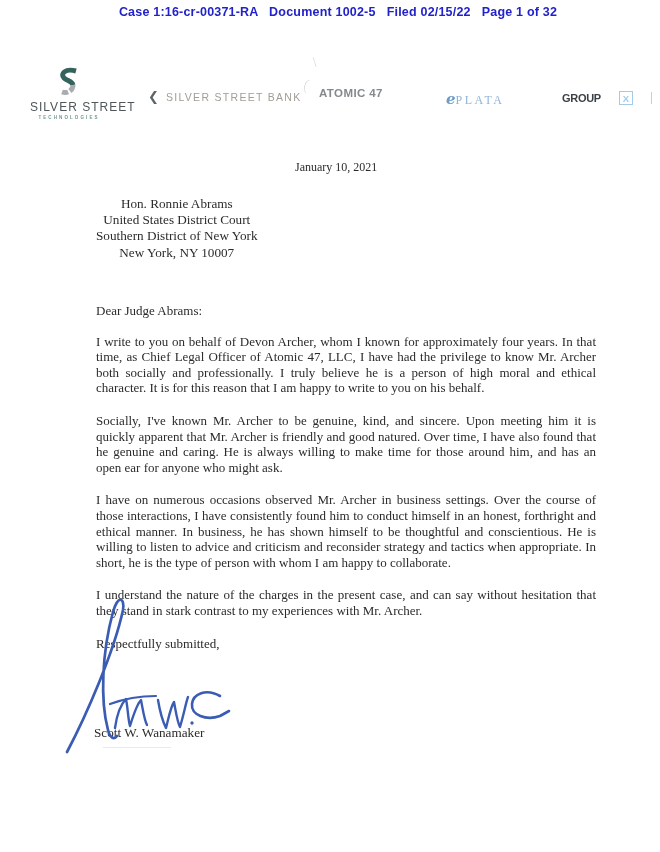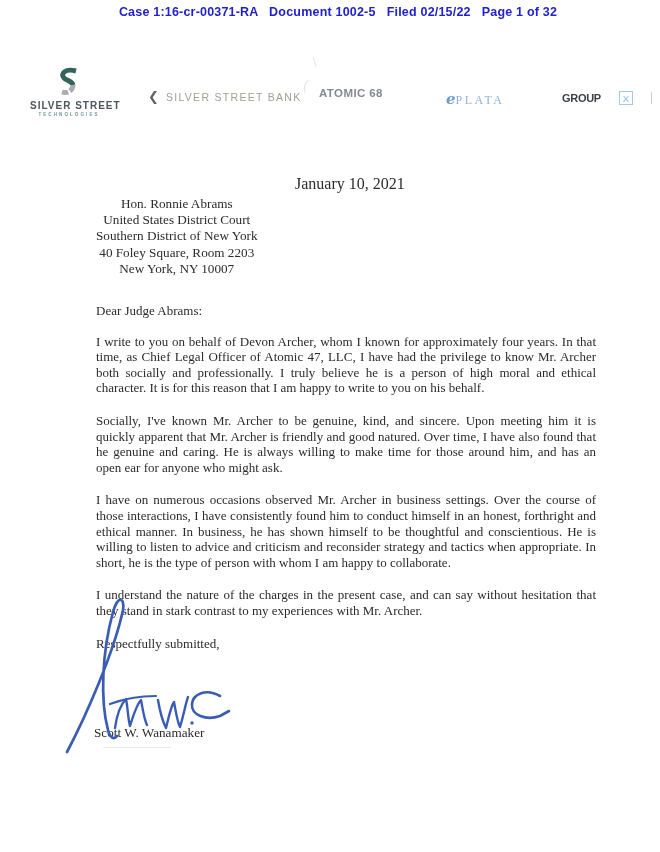--- a/index.html
+++ b/index.html
@@ -10,21 +10,21 @@
   
   .stamp{
     position:absolute;top:5px;left:0;width:100%;text-align:center;
     font-family:"Liberation Sans","DejaVu Sans",sans-serif;
     font-size:12.5px;font-weight:700;color:#2222cc;white-space:pre;letter-spacing:0.2px;
   }
   
   .logo{position:absolute;}
   .sst{left:22px;top:66px;width:78px;text-align:center;}
   .sst svg{display:block;margin:0 auto 2px auto;}
-  .sst-1{font-family:"Liberation Sans",sans-serif;font-size:10px;font-weight:700;
+  .sst-1{font-family:"Liberation Sans",sans-serif;font-size:12px;font-weight:400;
          letter-spacing:1px;color:#4e565a;white-space:nowrap;}
   .sst-2{font-family:"Liberation Sans",sans-serif;font-size:4.5px;font-weight:700;
          letter-spacing:2.1px;color:#6e9992;white-space:nowrap;margin-top:1px;}
   .ssb{left:140px;top:90px;display:flex;align-items:center;gap:7px;}
   .ssb .chev{font-family:"DejaVu Sans",sans-serif;font-size:13px;color:#5f6468;line-height:1;}
   .ssb-label{font-family:Liberation Sans, sans-serif;font-size:10.5px;color:#a29d95;
              letter-spacing:1.3px;white-space:nowrap;}
   .a47{left:311px;top:87px;font-family:"Liberation Sans",sans-serif;font-size:11.5px;
        font-weight:700;color:#85898e;letter-spacing:0.4px;white-space:nowrap;}
   .epl{left:438px;top:90px;white-space:nowrap;}
@@ -40,21 +40,21 @@
          justify-content:center;box-sizing:border-box;}
   .gxh-div{width:1px;height:12px;background:#c9ced2;}
   
   .artifact-1{position:absolute;left:296px;top:80px;width:9px;height:14px;
               border-left:1px solid #d8d8d8;border-radius:50%;transform:rotate(14deg);}
   .artifact-2{position:absolute;left:306px;top:56px;width:7px;height:10px;
               border-left:1px solid #e2e2e2;transform:rotate(-18deg);}
   .artifact-3{position:absolute;left:95px;top:747px;width:68px;height:1px;
               background:#d9d9d9;opacity:0.55;}
   
-  .date{position:absolute;left:287px;top:175px;font-size:16px;}
+  .date{position:absolute;left:287px;top:160px;font-size:12px;}
   .address{position:absolute;left:88px;top:196px;font-size:13.2px;line-height:16.2px;text-align:center;}
   .body-text{position:absolute;left:88px;top:303px;width:500px;
              font-size:13px;line-height:15.6px;}
   .body-text p{margin:0 0 17px 0;text-align:justify;}
   .body-text p.sal{margin-bottom:15px;text-align:left;}
   .body-text p.closing{margin:0;text-align:left;}
   .sig-name{position:absolute;left:86px;top:725px;font-size:13.2px;}
   .signature{position:absolute;left:40px;top:590px;z-index:3;}
   .signature path{fill:none;stroke:#3a5cb2;stroke-linecap:round;stroke-linejoin:round;}
 </style>
@@ -72,42 +72,41 @@
     </svg>
     <div class="sst-1">SILVER STREET</div>
     <div class="sst-2">TECHNOLOGIES</div>
   </div>
 
   <div class="logo ssb">
     <span class="chev">❮</span>
     <span class="ssb-label">SILVER STREET BANK</span>
   </div>
 
-  <div class="logo a47">ATOMIC 68</div>
+  <div class="logo a47">ATOMIC 47</div>
 
   <div class="logo epl"><span class="epl-e">e</span><span class="epl-rest">PLATA</span></div>
 
   <div class="logo gxh">
     <span class="gxh-t">GROUP</span>
     <span class="gxh-x">X</span>
     <span class="gxh-div"></span>
     <span class="gxh-t">HEALTH</span>
   </div>
 
   <div class="artifact-1"></div>
   <div class="artifact-2"></div>
   <div class="artifact-3"></div>
 
   <div class="date">January 10, 2021</div>
 
   <div class="address">
     <div>Hon. Ronnie Abrams</div>
     <div>United States District Court</div>
     <div>Southern District of New York</div>
-    <div>40 Foley Square, Room 2203</div>
     <div>New York, NY 10007</div>
   </div>
 
   <div class="body-text">
     <p class="sal">Dear Judge Abrams:</p>
     <p>I write to you on behalf of Devon Archer, whom I known for approximately four years. In that time, as Chief Legal Officer of Atomic 47, LLC, I have had the privilege to know Mr. Archer both socially and professionally. I truly believe he is a person of high moral and ethical character. It is for this reason that I am happy to write to you on his behalf.</p>
     <p>Socially, I've known Mr. Archer to be genuine, kind, and sincere. Upon meeting him it is quickly apparent that Mr. Archer is friendly and good natured. Over time, I have also found that he genuine and caring. He is always willing to make time for those around him, and has an open ear for anyone who might ask.</p>
     <p>I have on numerous occasions observed Mr. Archer in business settings. Over the course of those interactions, I have consistently found him to conduct himself in an honest, forthright and ethical manner. In business, he has shown himself to be thoughtful and conscientious. He is willing to listen to advice and criticism and reconsider strategy and tactics when appropriate. In short, he is the type of person with whom I am happy to collaborate.</p>
     <p>I understand the nature of the charges in the present case, and can say without hesitation that they stand in stark contrast to my experiences with Mr. Archer.</p>
     <p class="closing">Respectfully submitted,</p>

